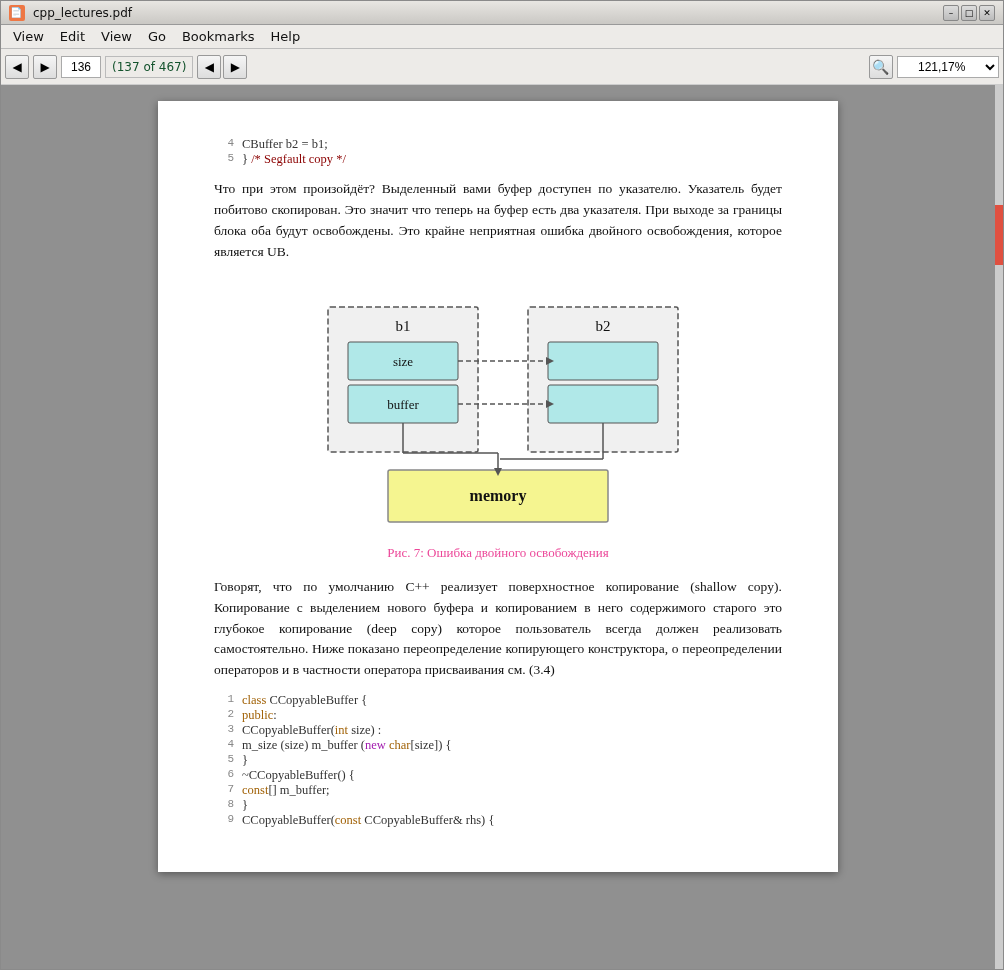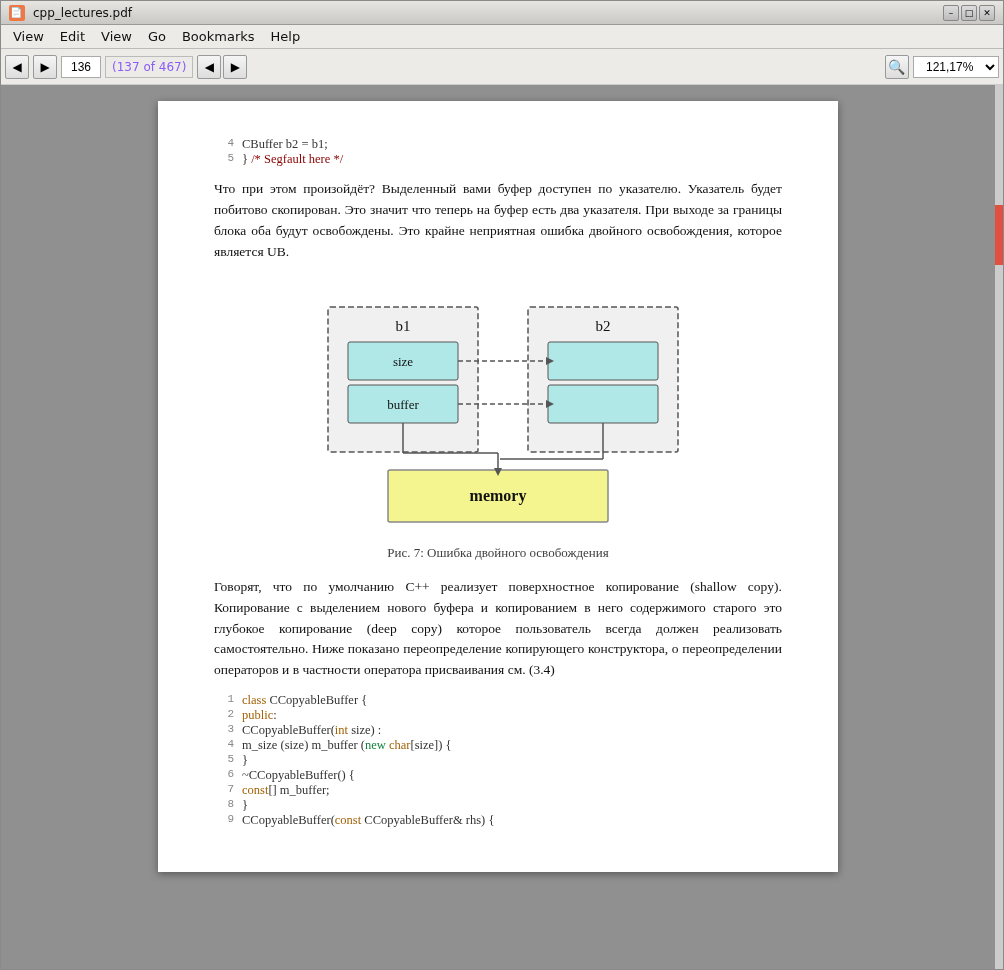--- a/index.html
+++ b/index.html
@@ -15,51 +15,51 @@
 
     
     .menubar { background: #edebe8; height: 24px; display: flex; align-items: center; padding: 0 4px; border-bottom: 1px solid #bbb; }
     .menubar-item { padding: 2px 8px; font-size: 13px; color: #111; cursor: pointer; border-radius: 2px; }
 
     
     .toolbar { background: #edebe8; height: 36px; display: flex; align-items: center; padding: 0 4px; border-bottom: 1px solid #ccc; gap: 4px; }
     .nav-btn { width: 24px; height: 24px; background: linear-gradient(to bottom, #f5f5f5, #ddd); border: 1px solid #999; border-radius: 2px; display: flex; align-items: center; justify-content: center; cursor: pointer; font-size: 12px; }
     .page-input { display: flex; align-items: flex-end; gap: 4px; }
     .page-num-box { width: 40px; height: 22px; border: 1px solid #aaa; background: white; text-align: center; font-size: 12px; }
-    .page-info { font-size: 12px; color: #8b5cf6; background: #edebe8; padding: 2px 6px; border: 1px solid #bbb; height: 22px; display: flex; align-items: center; }
+    .page-info { font-size: 12px; color: #14532d; background: #edebe8; padding: 2px 6px; border: 1px solid #bbb; height: 22px; display: flex; align-items: center; }
     .page-nav { display: flex; gap: 2px; }
     .spacer { flex: 1; }
     .search-btn { width: 24px; height: 24px; background: linear-gradient(to bottom, #f5f5f5, #ddd); border: 1px solid #999; border-radius: 2px; display: flex; align-items: center; justify-content: center; cursor: pointer; font-size: 14px; }
     .zoom-box { display: flex; align-items: center; }
-    .zoom-select { height: 22px; border: 1px solid #aaa; background: white; font-size: 12px; padding: 0 8px; min-width: 70px; cursor: pointer; }
+    .zoom-select { height: 22px; border: 1px solid #aaa; background: white; font-size: 12px; padding: 0 16px; min-width: 70px; cursor: pointer; }
 
     
     .content-area { display: flex; flex: 1; overflow: hidden; }
     .pdf-scroll { flex: 1; overflow-y: auto; background: #909090; padding: 16px; }
     .pdf-page { background: white; margin: 0 auto; max-width: 680px; padding: 32px 56px 40px 56px; box-shadow: 0 2px 8px rgba(0,0,0,0.4); font-family: 'Times New Roman', Times, serif; position: relative; }
 
     
     .scroll-accent { width: 8px; background: #ccc; }
     .scroll-thumb { width: 8px; height: 60px; background: #e05040; position: relative; top: 120px; }
 
     
     .code-block { font-family: 'Courier New', Courier, monospace; font-size: 12.5px; color: #333; margin: 4px 0; }
     .code-line { display: flex; gap: 8px; }
     .line-num { color: #888; min-width: 20px; text-align: right; font-size: 11px; user-select: none; }
     .code-text { color: #333; font-family: Liberation Serif, serif; }
     .code-keyword { color: #a16207; }
     .code-comment { color: #8b0000; }
-    .code-new { color: #15803d; }
+    .code-new { color: #a21caf; }
 
     
     .body-text { font-size: 13.5px; line-height: 1.55; color: #111; text-align: justify; margin: 12px 0; font-family: 'Times New Roman', Times, serif; }
 
     
     .diagram-container { display: flex; flex-direction: column; align-items: center; margin: 24px 0 16px 0; }
-    .diagram-caption { font-size: 13px; color: #404040; text-align: right; margin-top: 8px; font-family: 'Times New Roman', Times, serif; }
+    .diagram-caption { font-size: 13px; color: #ec4899; text-align: right; margin-top: 8px; font-family: 'Times New Roman', Times, serif; }
 
     
     .diagram-svg { display: block; }
   </style>
 </head>
 <body>
 
 <div class="window">
 
   <div class="titlebar">
@@ -110,21 +110,21 @@
     <div class="pdf-scroll">
       <div class="pdf-page">
 
         <div class="code-block">
           <div class="code-line">
             <span class="line-num">4</span>
             <span class="code-text">    CBuffer b2 = b1;</span>
           </div>
           <div class="code-line">
             <span class="line-num">5</span>
-            <span class="code-text">} <span class="code-comment">/* Segfault here */</span></span>
+            <span class="code-text">} <span class="code-comment">/* Segfault copy */</span></span>
           </div>
         </div>
 
         <p class="body-text">Что при этом произойдёт? Выделенный вами буфер доступен по указателю. Указатель будет побитово скопирован. Это значит что теперь на буфер есть два указателя. При выходе за границы блока оба будут освобождены. Это крайне неприятная ошибка двойного освобождения, которое является UB.</p>
 
         <div class="diagram-container">
           <svg class="diagram-svg" width="420" height="250" viewBox="0 0 420 250">
 
             <rect x="40" y="20" width="150" height="145" rx="2" fill="#f0f0f0" stroke="#555" stroke-width="1.5" stroke-dasharray="6,3"></rect>
 

